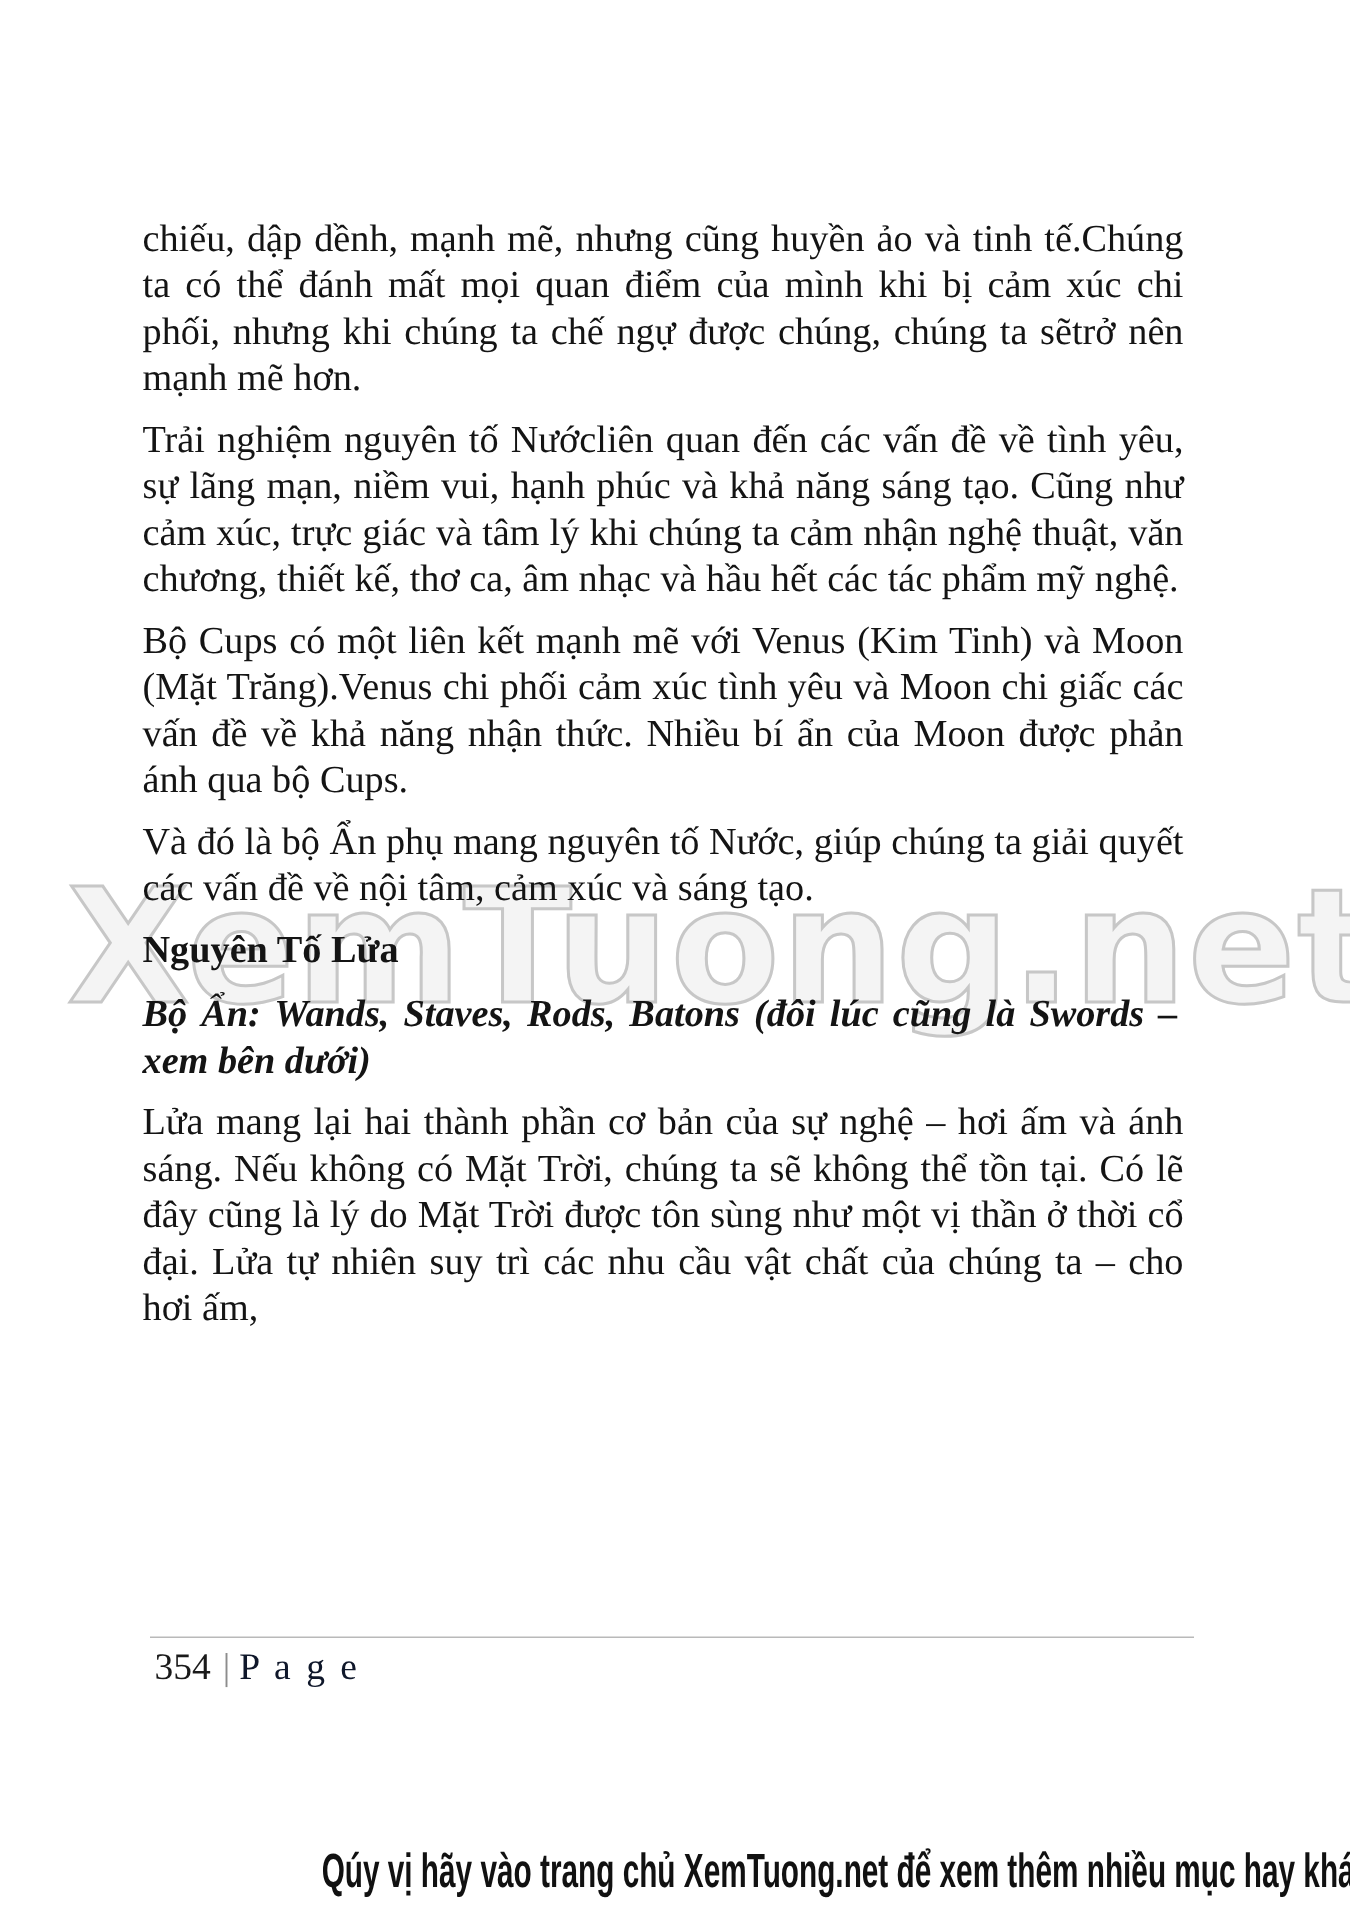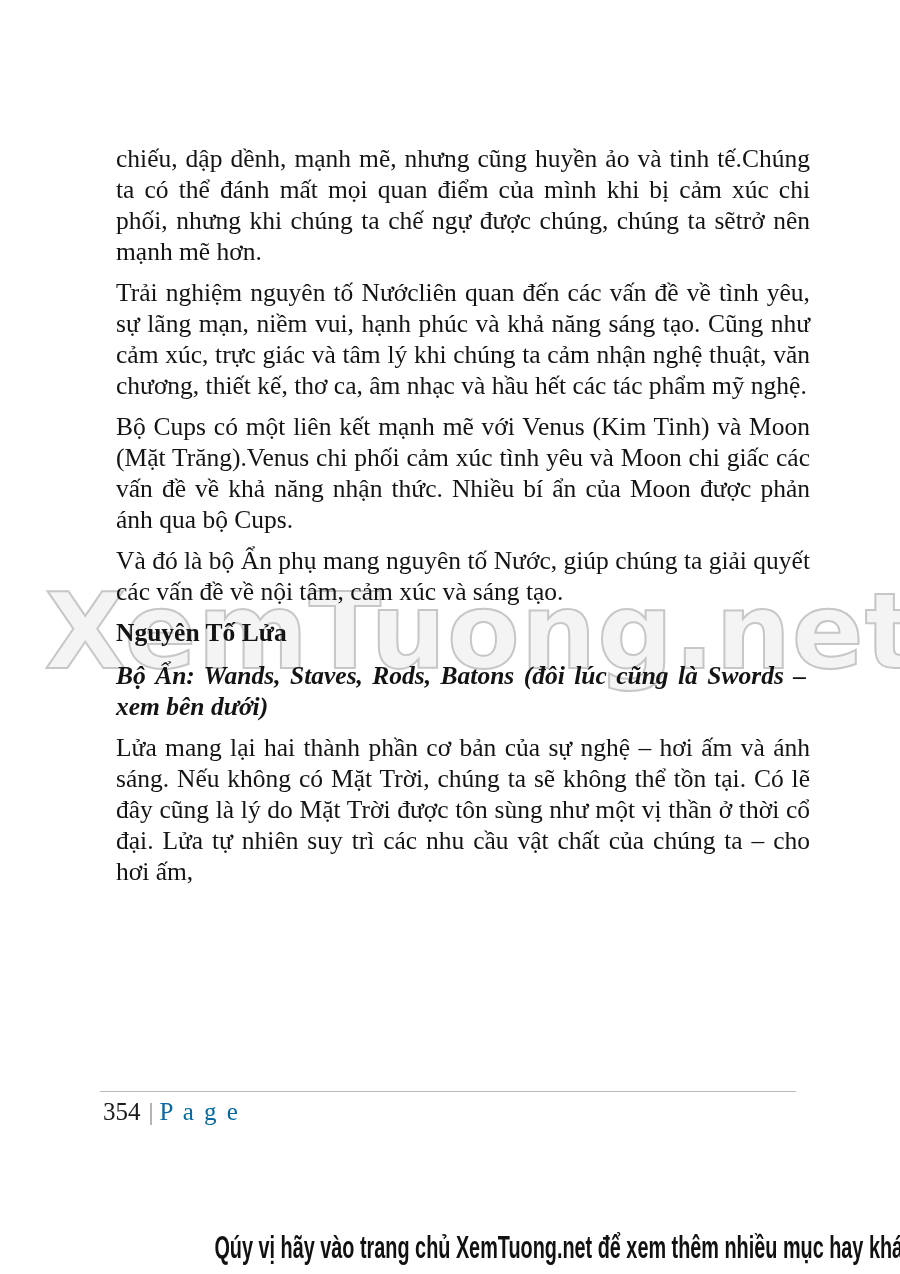--- a/index.html
+++ b/index.html
@@ -30,21 +30,21 @@
     letter-spacing: 1px;
     color: rgba(0,0,0,0.045);
     -webkit-text-stroke: 2px #c7c7c7;
     z-index: 0;
     user-select: none;
   }
 
   
   .content {
     position: absolute;
-    left: 116px;
+    left: 95px;
     top: 143px;
     width: 694px;
     z-index: 1;
     font-size: 25.5px;
     line-height: 31px;
   }
   .para {
     text-align: justify;
     margin: 0 0 10px 0;
   }
@@ -82,21 +82,21 @@
   }
   .footer .page-number {
     font-weight: normal;
     color: #1a1a1a;
   }
   .footer .separator {
     color: #8d8d8d;
     margin: 0 6px 0 8px;
   }
   .footer .page-label {
-    color: #0369a1;
+    color: #0f172a;
     letter-spacing: 2px;
   }
 
   
   .banner {
     position: absolute;
     left: 0;
     top: 1228px;
     width: 900px;
     text-align: center;

